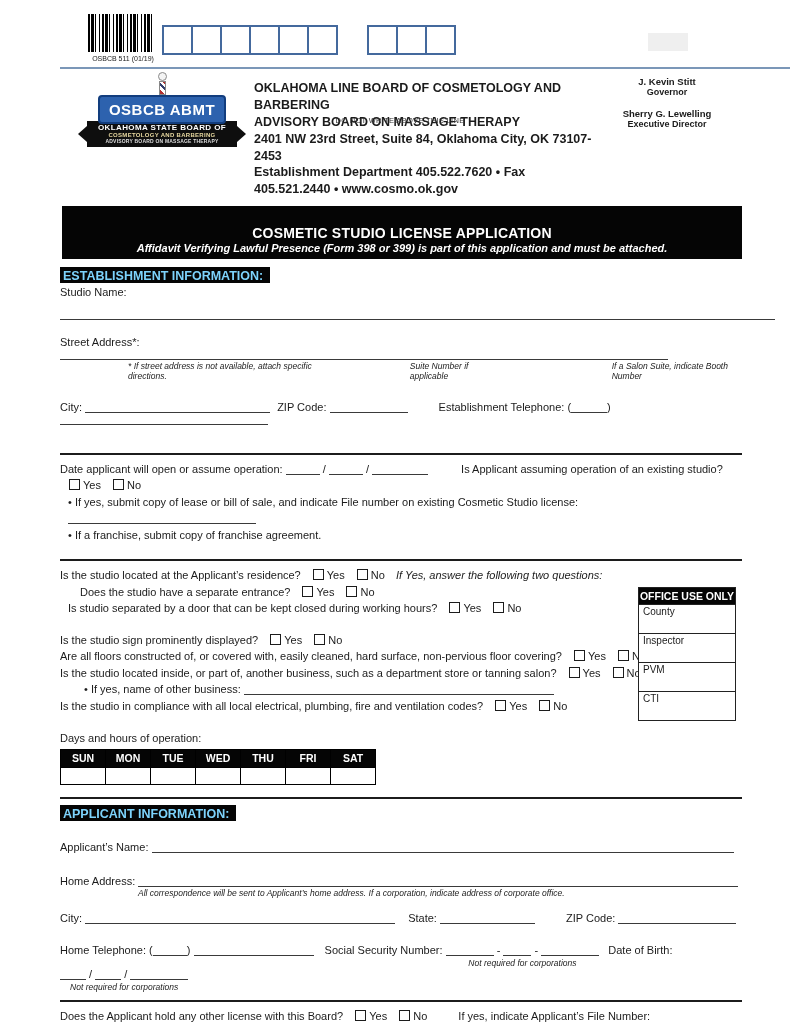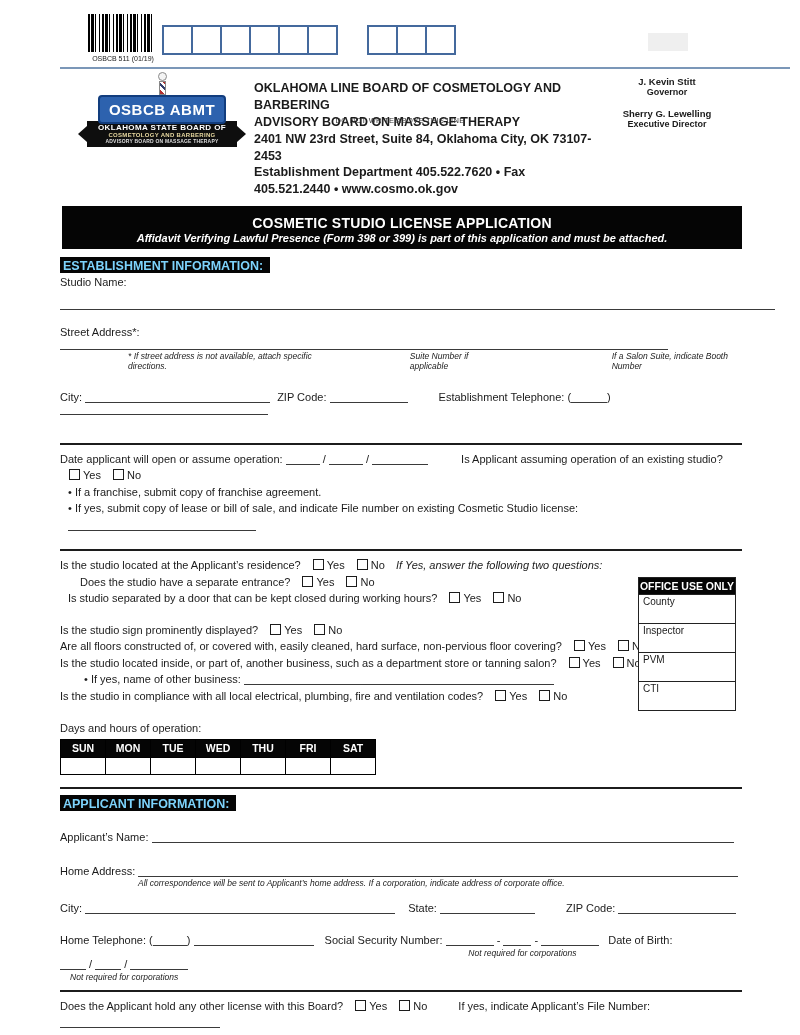--- a/index.html
+++ b/index.html
@@ -46,21 +46,21 @@
   .banner-l2 { font-size:6px; font-weight:bold; color:#e8d9a0; letter-spacing:.3px; }
   .banner-l3 { font-size:5px; font-weight:bold; color:#ddd; letter-spacing:.2px; }
   .org-col { flex:1; padding-left:12px; padding-top:8px; }
   .org-col div { font-weight:bold; font-size:12.5px; line-height:1.35; }
   .officials-col { width:150px; text-align:center; padding-top:4px; }
   .official { margin-bottom:11px; }
   .official .nm { font-weight:bold; font-size:9.5px; }
   .official .tt { font-weight:bold; font-size:9px; }
 
   
-  .title-bar { margin:8px 58px 0 62px; background:#050505; color:#fff; text-align:center; padding:9px 0 5px; }
+  .title-bar { margin:8px 58px 0 62px; background:#050505; color:#fff; text-align:center; padding:19px 0 5px; }
   .title-bar .t1 { font-weight:bold; font-size:14px; letter-spacing:.2px; }
   .title-bar .t2 { font-weight:bold; font-style:italic; font-size:11px; margin-top:1px; }
 
   
   .sec-head { display:inline-block; background:#050505; color:#7dd3fc; font-weight:bold; font-size:12.5px; padding:2px 7px 0 3px; }
   .rule { border-top:2px solid #1c1c1c; margin:6px 0; }
   .blank { display:inline-block; border-bottom:1px solid #3a3a3a; height:12px; vertical-align:-2px; }
   .full-line { border-bottom:1px solid #3a3a3a; height:13px; width:715px; }
   .note { font-size:8.5px; font-style:italic; color:#222; }
   .it { font-style:italic; }
@@ -174,24 +174,24 @@
       <span>Date applicant will open or assume operation:</span>
       <span class="blank" style="width:34px;"></span>
       <span>/</span>
       <span class="blank" style="width:34px;"></span>
       <span>/</span>
       <span class="blank" style="width:56px;"></span>
       <span style="margin-left:30px;">Is Applicant assuming operation of an existing studio?</span>
       <span class="cb"></span><span class="cb-label">Yes</span>
       <span class="cb"></span><span class="cb-label">No</span>
     </div>
-    <div class="ln" style="margin-left:8px;">• If a franchise, submit copy of franchise agreement.</div>
     <div class="ln" style="margin-left:8px;">
       <span>• If yes, submit copy of lease or bill of sale, and indicate File number on existing Cosmetic Studio license:</span><span class="blank" style="width:188px;"></span>
     </div>
+    <div class="ln" style="margin-left:8px;">• If a franchise, submit copy of franchise agreement.</div>
 
     <div class="rule" style="margin-top:16px;"></div>
 
     <div class="q-wrap">
       <div class="ln" style="margin-top:4px;">
         <span>Is the studio located at the Applicant’s residence?</span>
         <span class="cb"></span><span class="cb-label">Yes</span>
         <span class="cb"></span><span class="cb-label">No</span>
         <span class="it" style="margin-left:8px;">If Yes, answer the following two questions:</span>
       </div>

